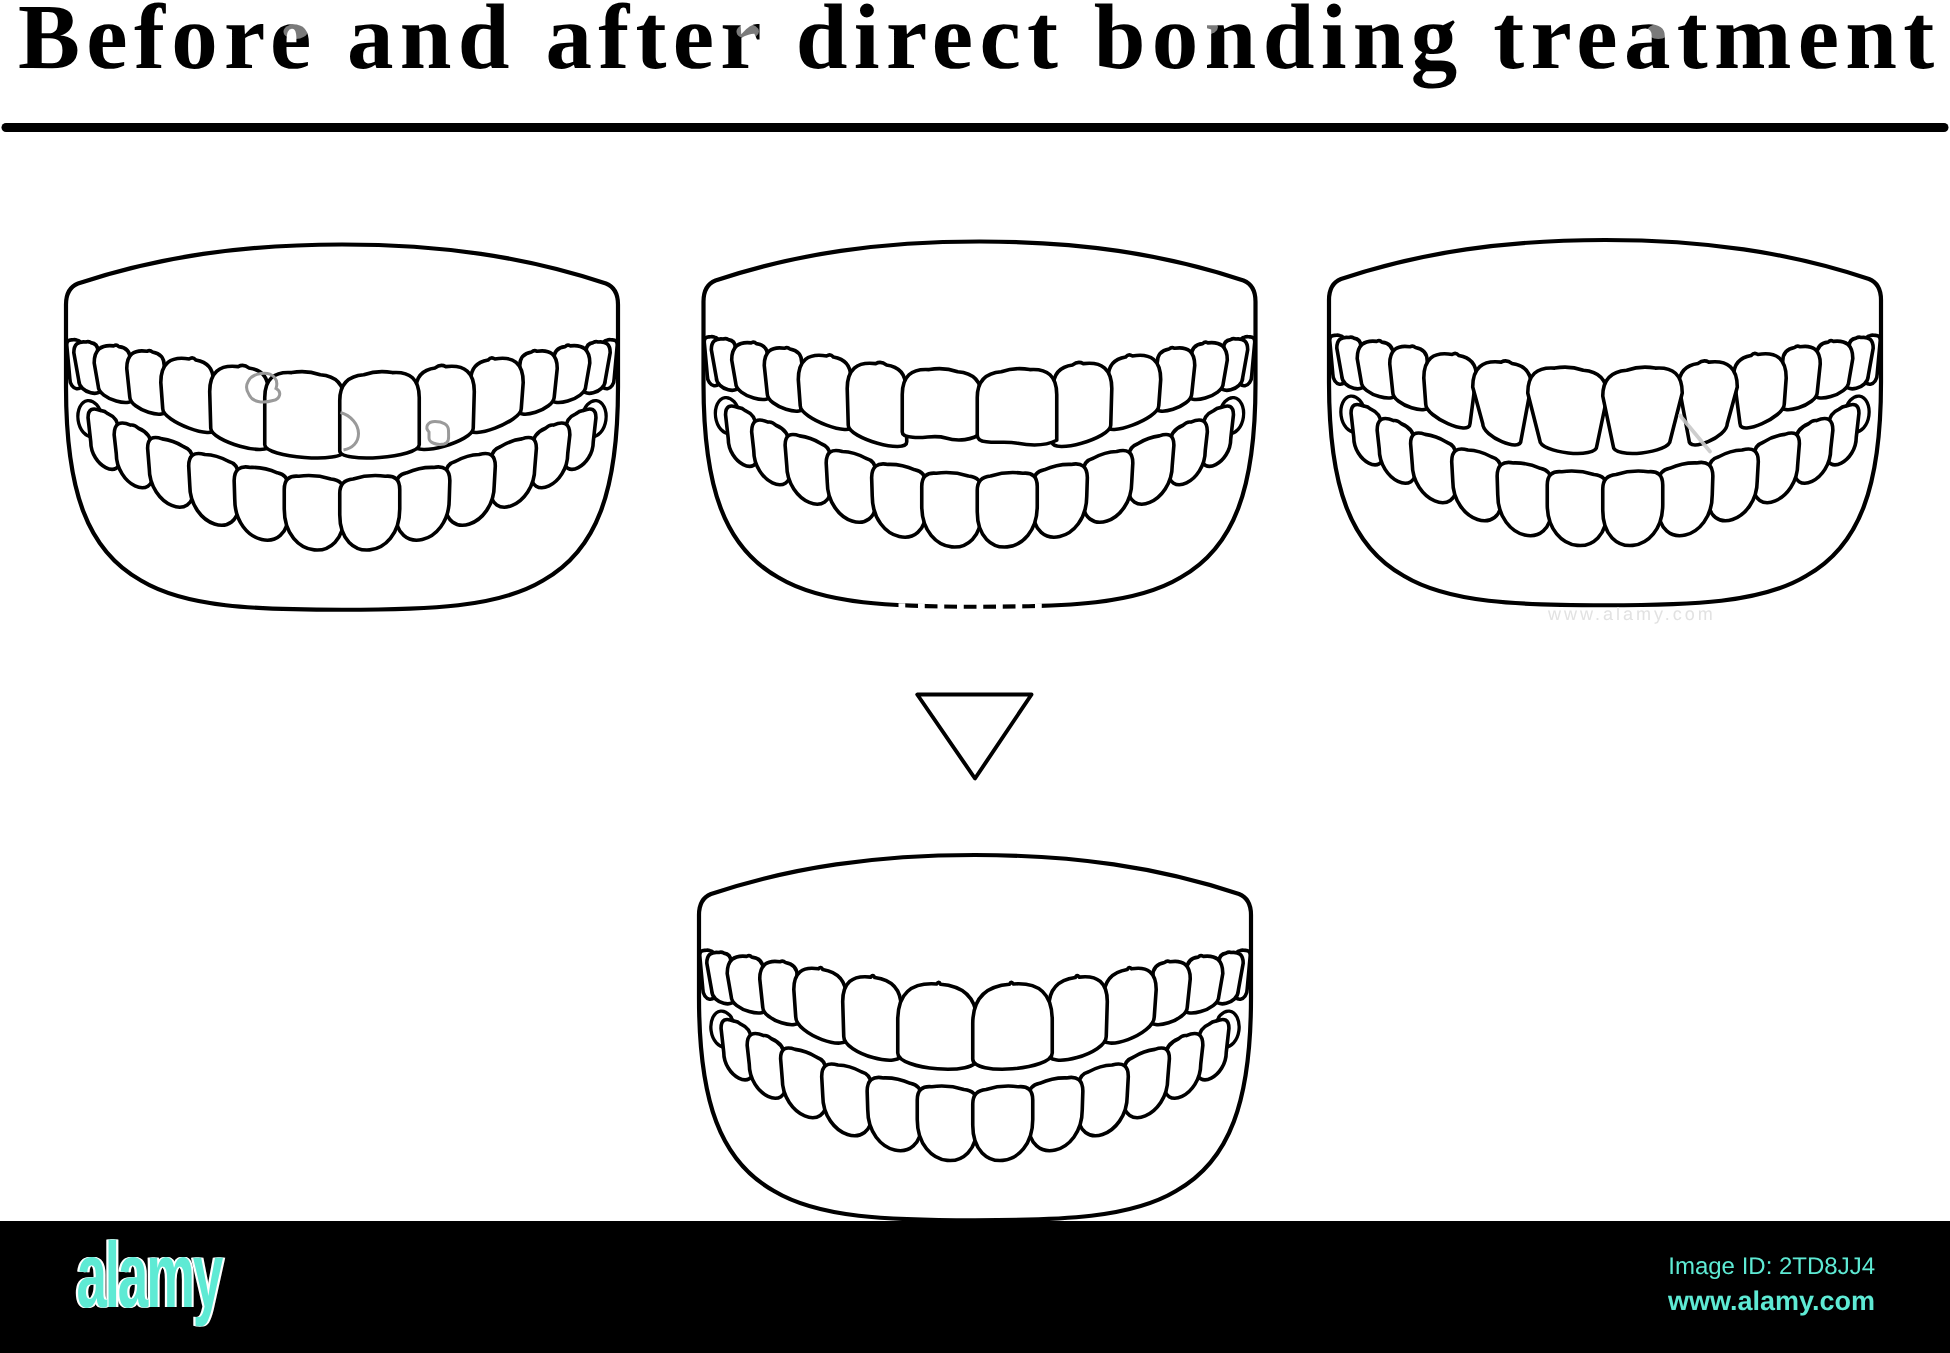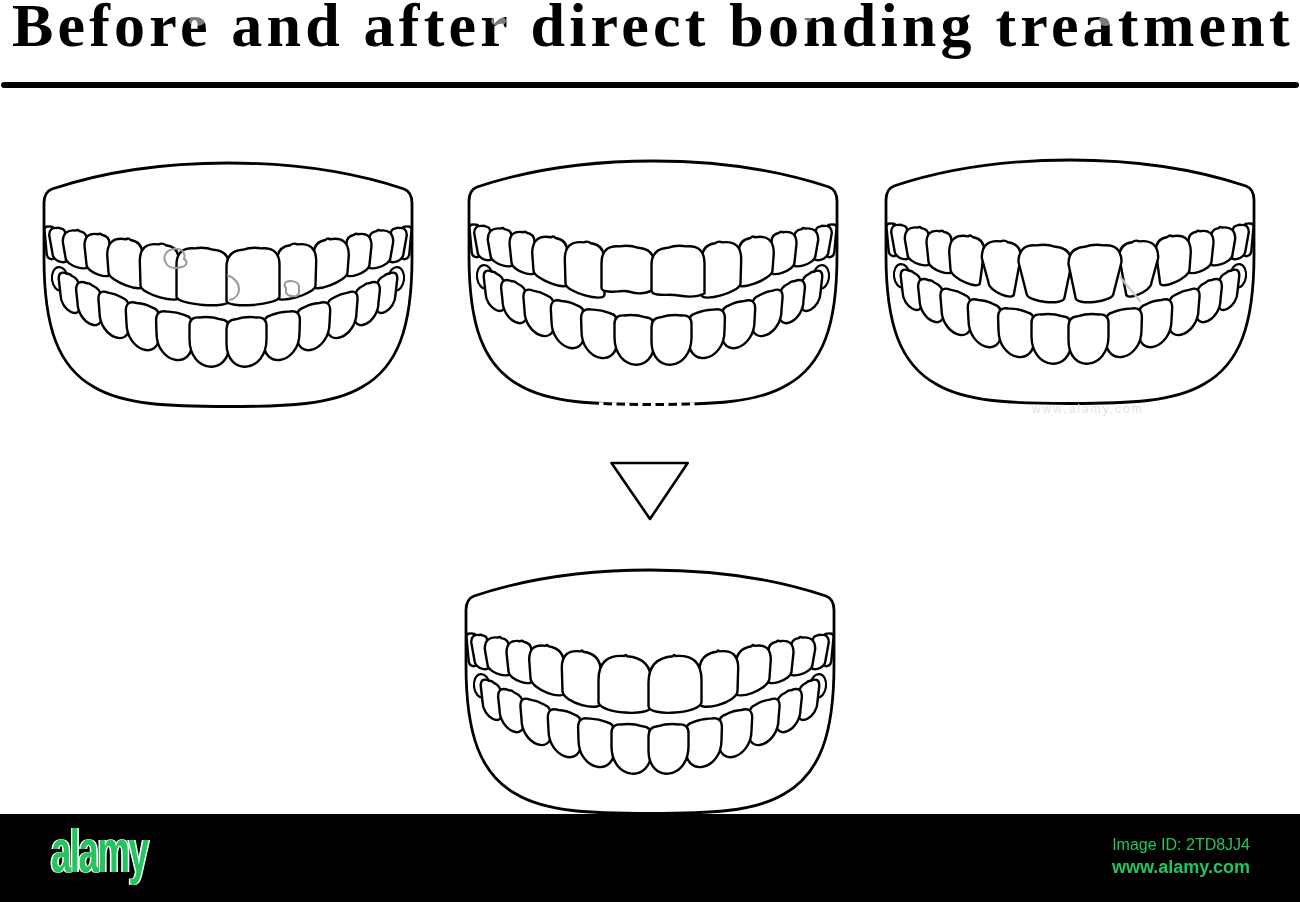--- a/index.html
+++ b/index.html
@@ -1,19 +1,19 @@
 <!DOCTYPE html>
 <html><head><meta charset="utf-8">
 <style>
 html,body{margin:0;padding:0;width:1300px;height:902px;background:#fff;overflow:hidden}
 *{box-sizing:border-box}
 .title{position:absolute;left:12px;top:-10px;font-family:"Liberation Serif",serif;font-weight:bold;font-size:62px;color:#000;white-space:nowrap;letter-spacing:4.2px}
 .rule{position:absolute;left:1px;top:82px;width:1298px;height:6px;background:#000;border-radius:3px}
 .sm{position:absolute;background:#fff;opacity:0.48;border-radius:50%}
-.bar{position:absolute;left:0;top:814px;width:1300px;height:88px;background:#000;color:#22c55e;font-family:"Liberation Sans",sans-serif}
+.bar{position:absolute;left:0;top:814px;width:1300px;height:88px;background:#000;color:#5eead4;font-family:"Liberation Sans",sans-serif}
 .logo{position:absolute;left:51px;top:6px;font-weight:bold;font-size:62px;line-height:62px;letter-spacing:-2.5px;transform:scale(0.59,1);transform-origin:left top;text-shadow:1.5px 0 #fff,-1.5px 0 #fff,2.5px 0 #fff,-2.5px 0 #fff}
 .iid{position:absolute;right:50px;top:22px;font-size:16px;text-align:right}
 .url{position:absolute;right:50px;top:43px;font-size:18px;font-weight:bold;text-align:right}
 </style></head>
 <body>
 <div class="title">Before and after direct bonding treatment</div>
 <div class="rule"></div>
 <div class="sm" style="left:189px;top:16px;width:16px;height:10px"></div>
 <div class="sm" style="left:491px;top:16px;width:15px;height:10px"></div>
 <div class="sm" style="left:797px;top:13px;width:15px;height:10px"></div>

